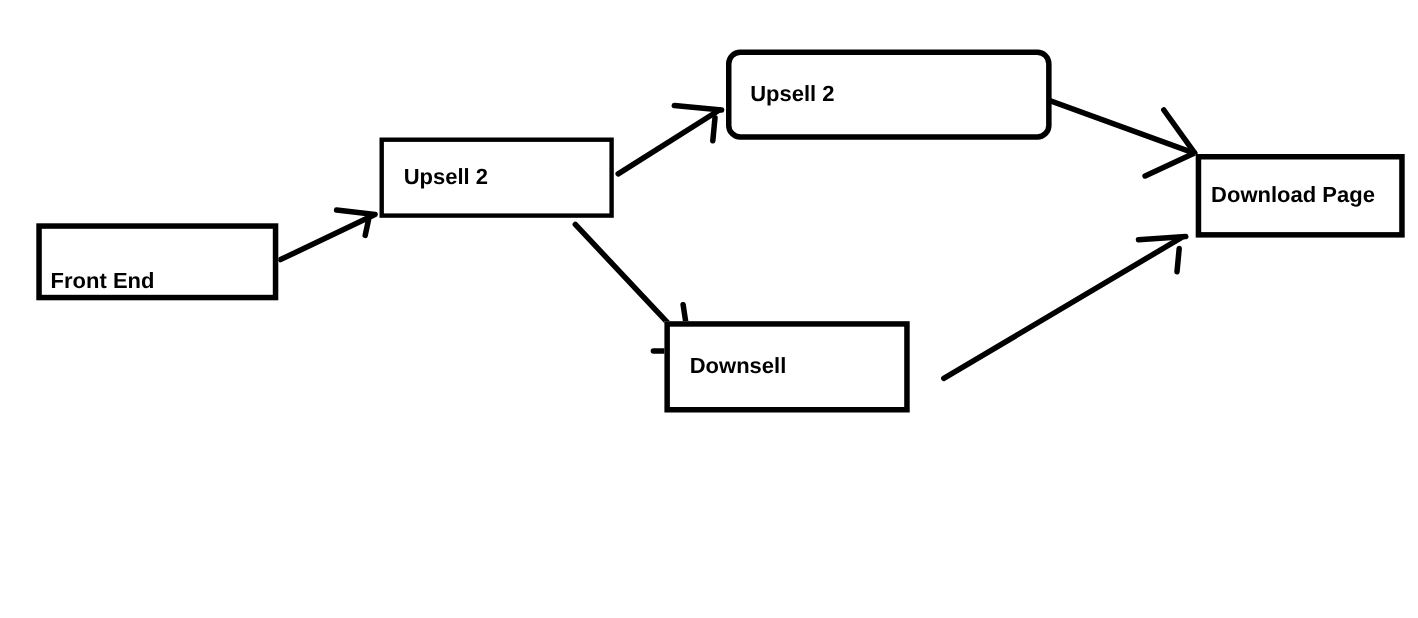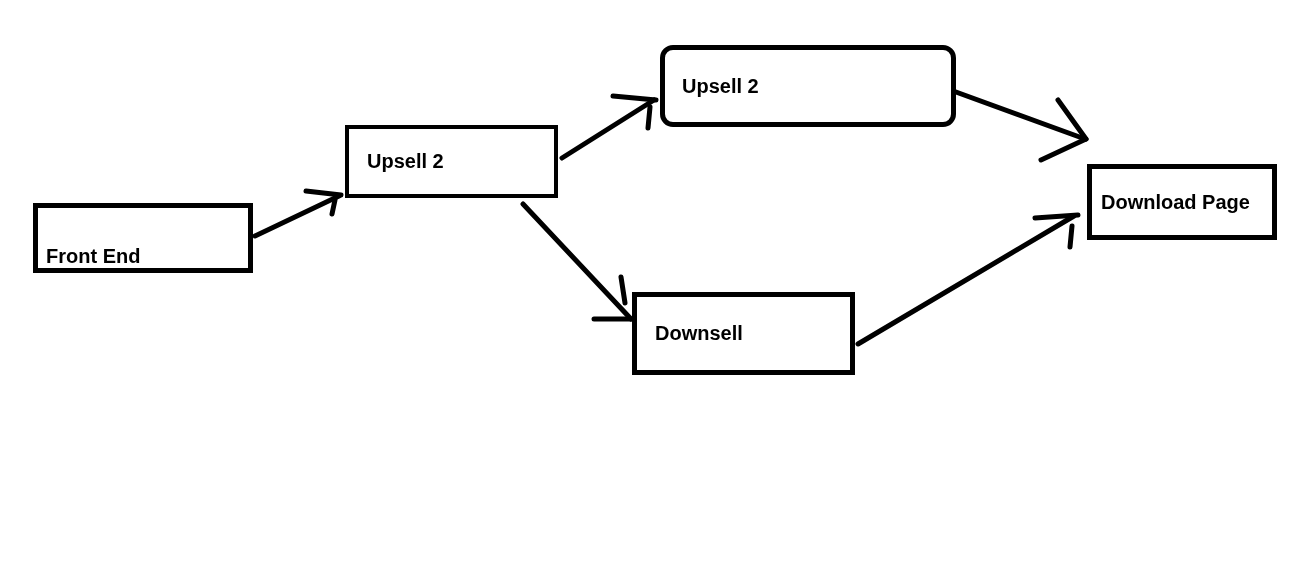--- a/index.html
+++ b/index.html
@@ -92,21 +92,21 @@
   </div>
 
   <div class="node" style="left:345px; top:125px; width:213px; height:73px; padding-left:18px; border-width:4px;">
     <span>Upsell 2</span>
   </div>
 
   <div class="node" style="left:660px; top:45px; width:296px; height:82px; padding-left:17px;border-radius:13px;">
     <span>Upsell 2</span>
   </div>
 
-  <div class="node" style="left:632px; top:292px; width:223px; height:83px; padding-left:18px;text-align:right;">
+  <div class="node" style="left:604px; top:292px; width:223px; height:83px; padding-left:18px;text-align:right;">
     <span>Downsell</span>
   </div>
 
-  <div class="node" style="left:1087px; top:140px; width:190px; height:76px; padding-left:9px;margin-top:24px;">
+  <div class="node" style="left:1087px; top:140px; width:190px; height:76px; padding-left:9px;">
     <span>Download Page</span>
   </div>
 
 </div>
 
 </body></html>

